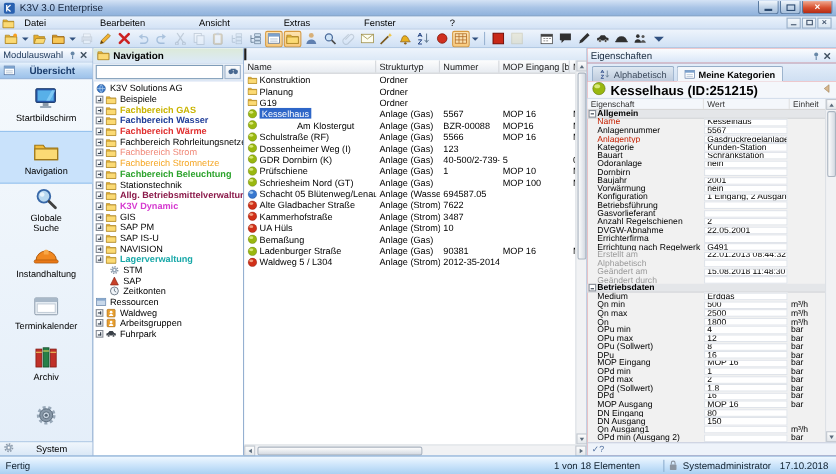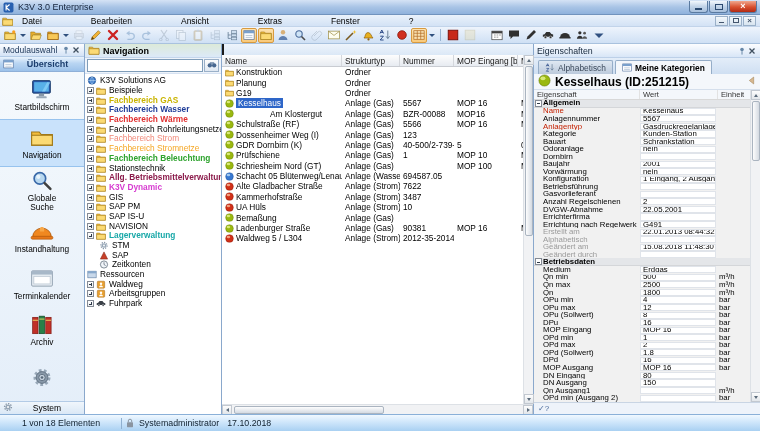--- a/index.html
+++ b/index.html
@@ -1608,20 +1608,21 @@
               <span class="tri-d"></span>
             </span>
         </div>
       </div>
       <div class="props-footer">✓?</div>
     </div>
 
   </div>
 
   <div class="statusbar">
+    <span class="st-left">Fertig</span>
     <span class="st-count">1 von 18 Elementen</span>
     <span class="st-sep"></span>
     <span class="st-lock" id="st-lock">
         <svg viewBox="0 0 8 10" width="8" height="10">
           <rect x="1" y="4.2" width="6" height="5" rx=".6" fill="#8a94a0"></rect>
           <path d="M2.3 4.2V2.9a1.7 1.7 0 0 1 3.4 0v1.3" fill="none" stroke="#8a94a0" stroke-width="1"></path>
         </svg>
       </span>
     <span class="st-user">Systemadministrator</span>
     <span class="st-date">17.10.2018</span>

